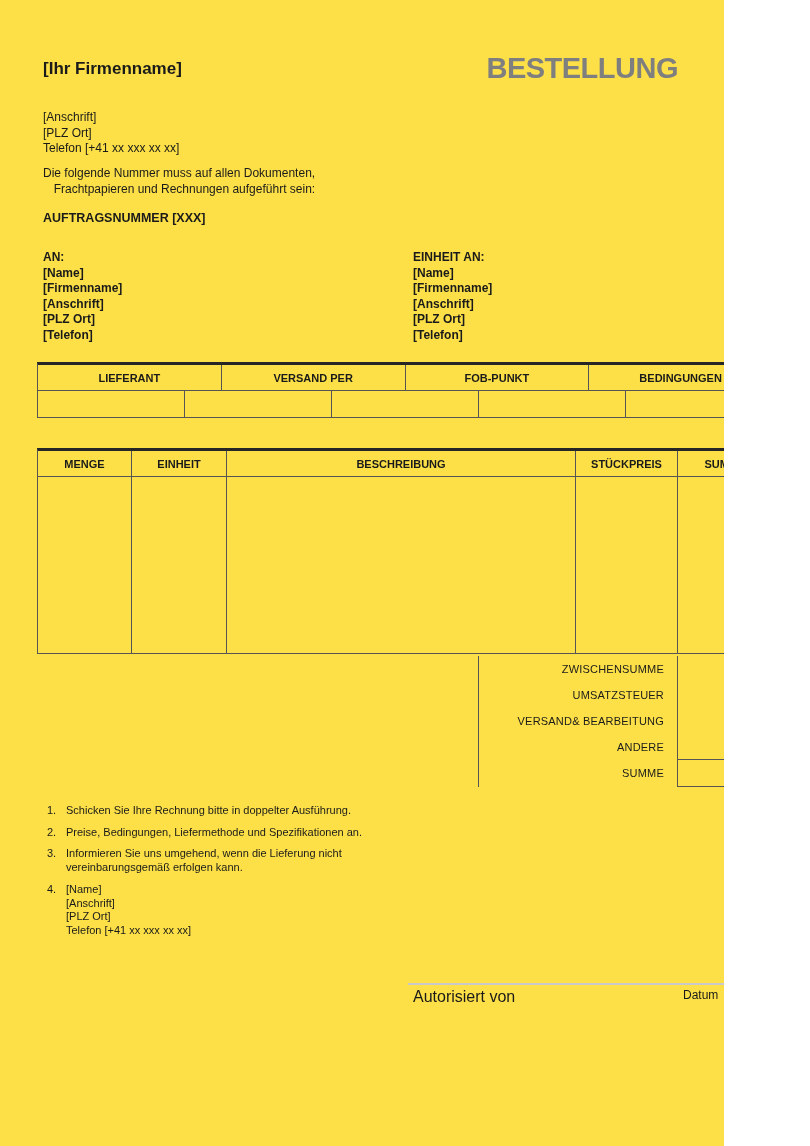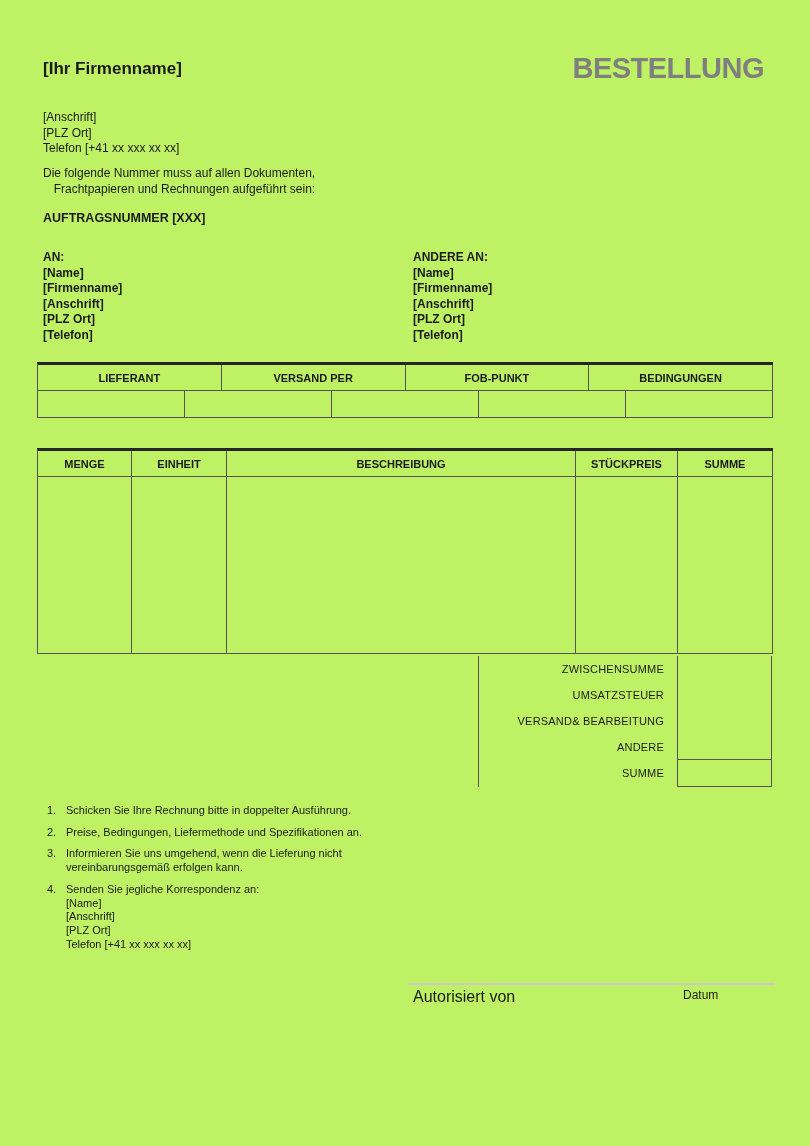--- a/index.html
+++ b/index.html
@@ -4,21 +4,21 @@
 <style>
   :root{
     --text:#1a1a1a;
     --title-gray:#7f7f7f;
     --border:#555555;
     --border-heavy:#262626;
     --sig-line:#c9c9c9;
   }
   html,body{margin:0;padding:0;background:#ffffff;}
   .page{
-    position:relative;width:810px;height:1146px;background:#bef264;
+    position:relative;width:724px;height:1146px;background:#fde047;
     font-family:"Liberation Sans",sans-serif;color:var(--text);overflow:hidden;
   }
   .abs{position:absolute;}
 
   .company-name{left:43px;top:59px;font-size:17px;font-weight:bold;}
   .doc-title{right:46px;top:52px;font-size:29px;font-weight:bold;color:var(--title-gray);letter-spacing:-0.5px;}
 
   .addr{left:43px;top:110px;font-size:12px;line-height:15.5px;}
   .note{left:43px;top:165px;font-size:12px;line-height:16px;text-align:right;}
   .order-number{left:43px;top:211px;font-size:12.5px;font-weight:bold;}
@@ -87,21 +87,21 @@
   <div class="abs recipient to">
     <div>AN:</div>
     <div>[Name]</div>
     <div>[Firmenname]</div>
     <div>[Anschrift]</div>
     <div>[PLZ Ort]</div>
     <div>[Telefon]</div>
   </div>
 
   <div class="abs recipient ship">
-    <div>ANDERE AN:</div>
+    <div>EINHEIT AN:</div>
     <div>[Name]</div>
     <div>[Firmenname]</div>
     <div>[Anschrift]</div>
     <div>[PLZ Ort]</div>
     <div>[Telefon]</div>
   </div>
 
   <div class="abs tbl tbl-info">
     <div class="trow">
       <div class="tcell th h26">LIEFERANT</div>
@@ -164,21 +164,20 @@
     <div class="inst">
       <div class="inst-num">3.</div>
       <div class="inst-text">
         <div>Informieren Sie uns umgehend, wenn die Lieferung nicht</div>
         <div>vereinbarungsgemäß erfolgen kann.</div>
       </div>
     </div>
     <div class="inst">
       <div class="inst-num">4.</div>
       <div class="inst-text">
-        <div>Senden Sie jegliche Korrespondenz an:</div>
         <div>[Name]</div>
         <div>[Anschrift]</div>
         <div>[PLZ Ort]</div>
         <div>Telefon [+41 xx xxx xx xx]</div>
       </div>
     </div>
   </div>
 
   <div class="abs sig-line"></div>
   <div class="abs sig-auth">Autorisiert von</div>

